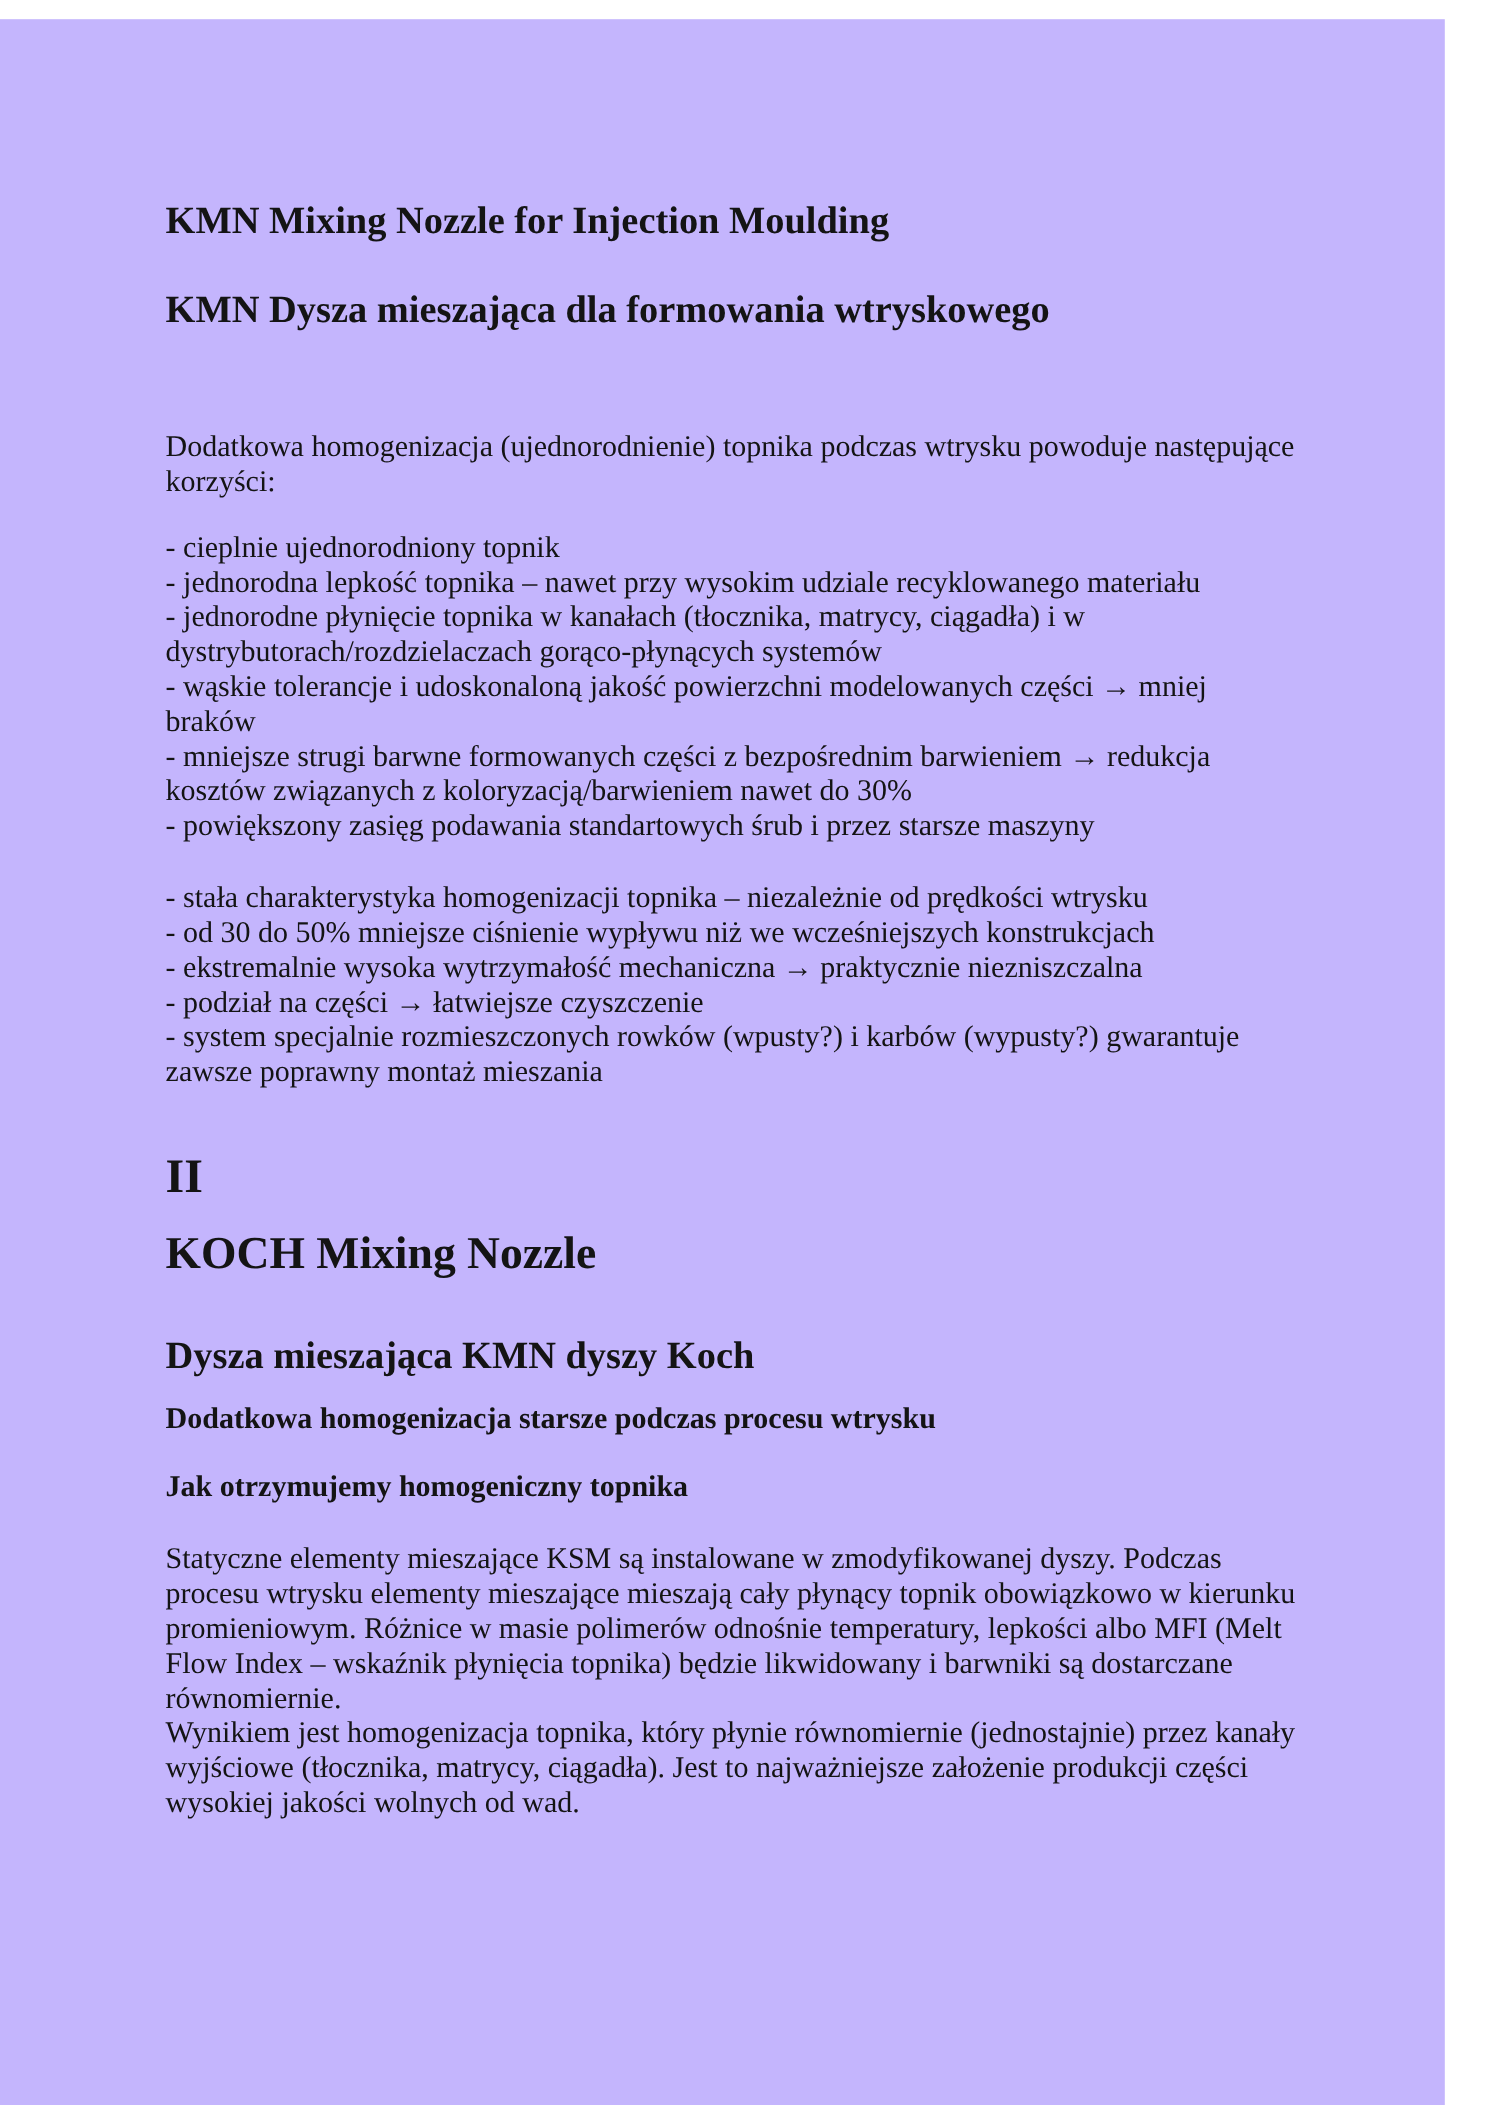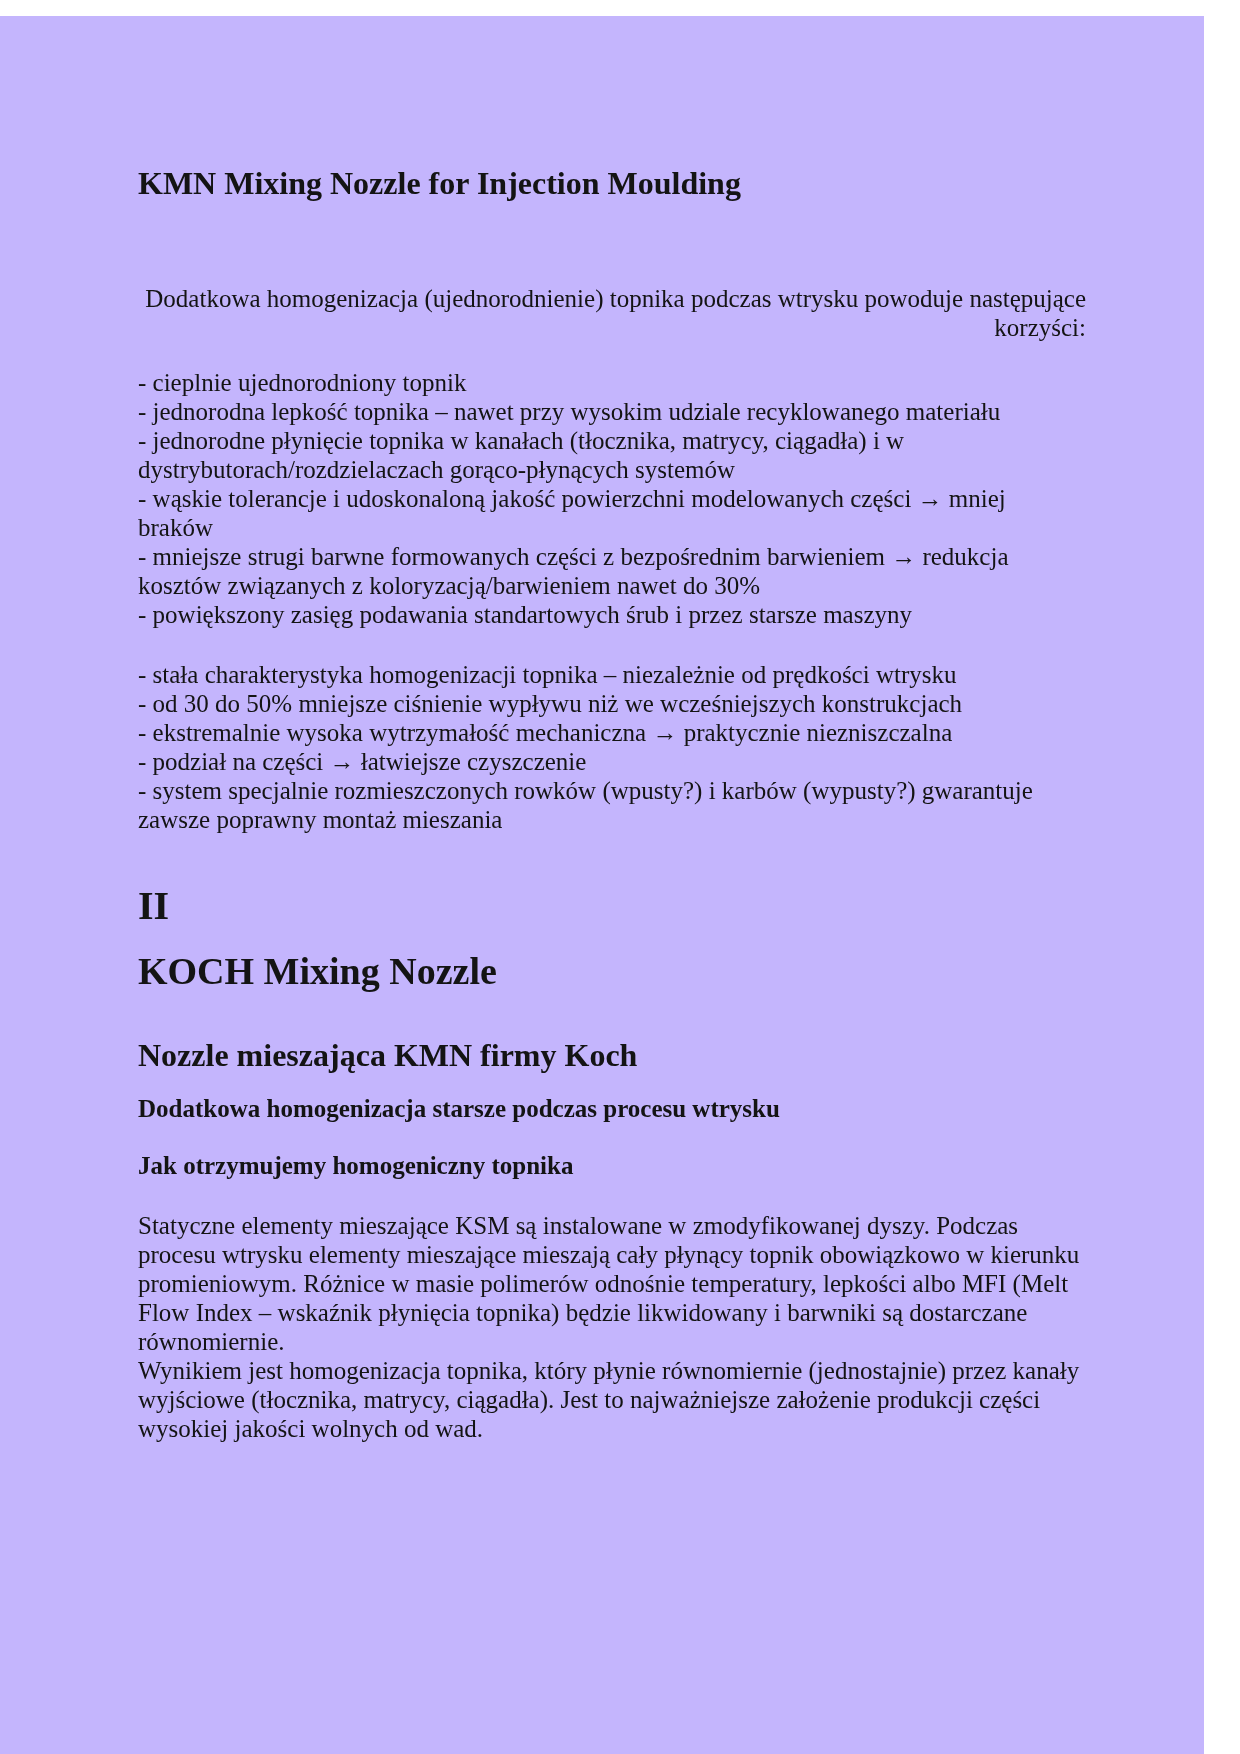--- a/index.html
+++ b/index.html
@@ -47,21 +47,20 @@
     line-height: 40px;
     margin: 44px 0 0 0;
   }
   .body-text {
     font-size: 25px;
     line-height: 29px;
     margin: 0;
   }
   .intro {
     margin-top: 82px;
-    text-align: right;
   }
   .benefits {
     margin-top: 26px;
   }
   .char-head {
     font-size: 25px;
     line-height: 29px;
     font-weight: bold;
     margin: 70px 0 0 0;
   }
@@ -85,33 +84,34 @@
   }
 </style>
 </head>
 <body>
 
 <div class="page">
   <div class="content">
 
     <h1 class="h-title en">KMN Mixing Nozzle for Injection Moulding</h1>
 
+    <h1 class="h-title pl">KMN Dysza mieszająca dla formowania wtryskowego</h1>
 
     <p class="body-text intro">Dodatkowa homogenizacja (ujednorodnienie) topnika podczas wtrysku powoduje następujące<br>korzyści:</p>
 
     <p class="body-text benefits">- cieplnie ujednorodniony topnik<br>- jednorodna lepkość topnika – nawet przy wysokim udziale recyklowanego materiału<br>- jednorodne płynięcie topnika w kanałach (tłocznika, matrycy, ciągadła) i w<br>dystrybutorach/rozdzielaczach gorąco-płynących systemów<br>- wąskie tolerancje i udoskonaloną jakość powierzchni modelowanych części → mniej<br>braków<br>- mniejsze strugi barwne formowanych części z bezpośrednim barwieniem → redukcja<br>kosztów związanych z koloryzacją/barwieniem nawet do 30%<br>- powiększony zasięg podawania standartowych śrub i przez starsze maszyny</p>
 
 
     <p class="body-text char-list">- stała charakterystyka homogenizacji topnika – niezależnie od prędkości wtrysku<br>- od 30 do 50% mniejsze ciśnienie wypływu niż we wcześniejszych konstrukcjach<br>- ekstremalnie wysoka wytrzymałość mechaniczna → praktycznie niezniszczalna<br>- podział na części → łatwiejsze czyszczenie<br>- system specjalnie rozmieszczonych rowków (wpusty?) i karbów (wypusty?) gwarantuje<br>zawsze poprawny montaż mieszania</p>
 
     <h1 class="heading-num">II</h1>
 
     <h1 class="heading-koch">KOCH Mixing Nozzle</h1>
 
-    <h2 class="heading-sub">Nozzle mieszająca KMN firmy Koch</h2>
+    <h2 class="heading-sub">Dysza mieszająca KMN dyszy Koch</h2>
 
     <h3 class="bold-sub-1">Dodatkowa homogenizacja starsze podczas procesu wtrysku</h3>
 
     <h3 class="bold-sub-2">Jak otrzymujemy homogeniczny topnika</h3>
 
     <p class="body-text final-para">Statyczne elementy mieszające KSM są instalowane w zmodyfikowanej dyszy. Podczas<br>procesu wtrysku elementy mieszające mieszają cały płynący topnik obowiązkowo w kierunku<br>promieniowym. Różnice w masie polimerów odnośnie temperatury, lepkości albo MFI (Melt<br>Flow Index – wskaźnik płynięcia topnika) będzie likwidowany i barwniki są dostarczane<br>równomiernie.<br>Wynikiem jest homogenizacja topnika, który płynie równomiernie (jednostajnie) przez kanały<br>wyjściowe (tłocznika, matrycy, ciągadła). Jest to najważniejsze założenie produkcji części<br>wysokiej jakości wolnych od wad.</p>
 
   </div>
 </div>
 

